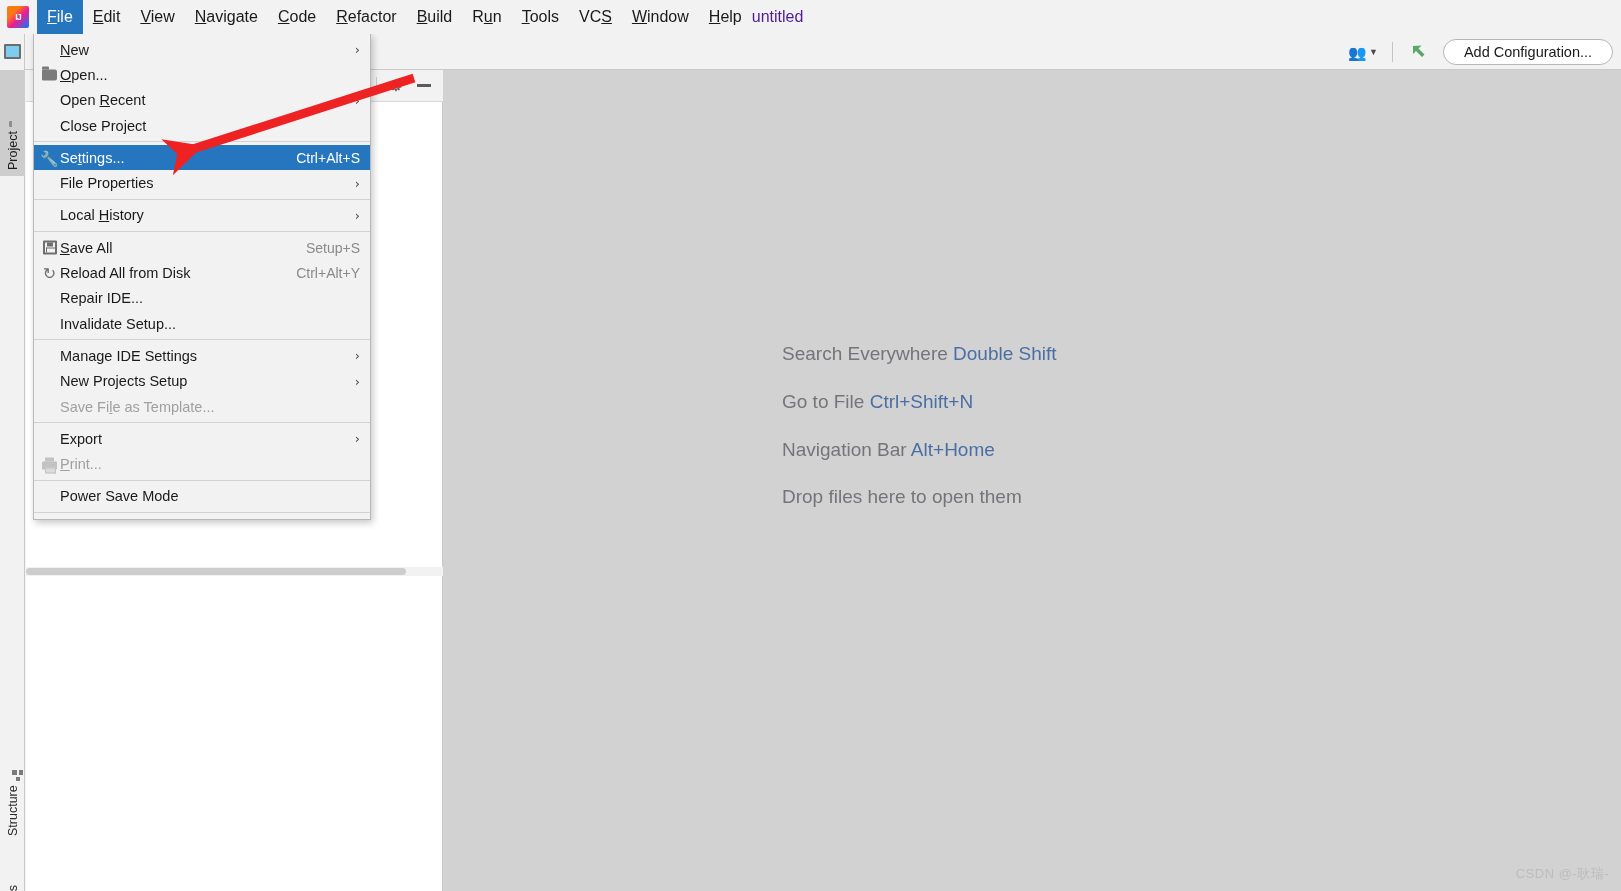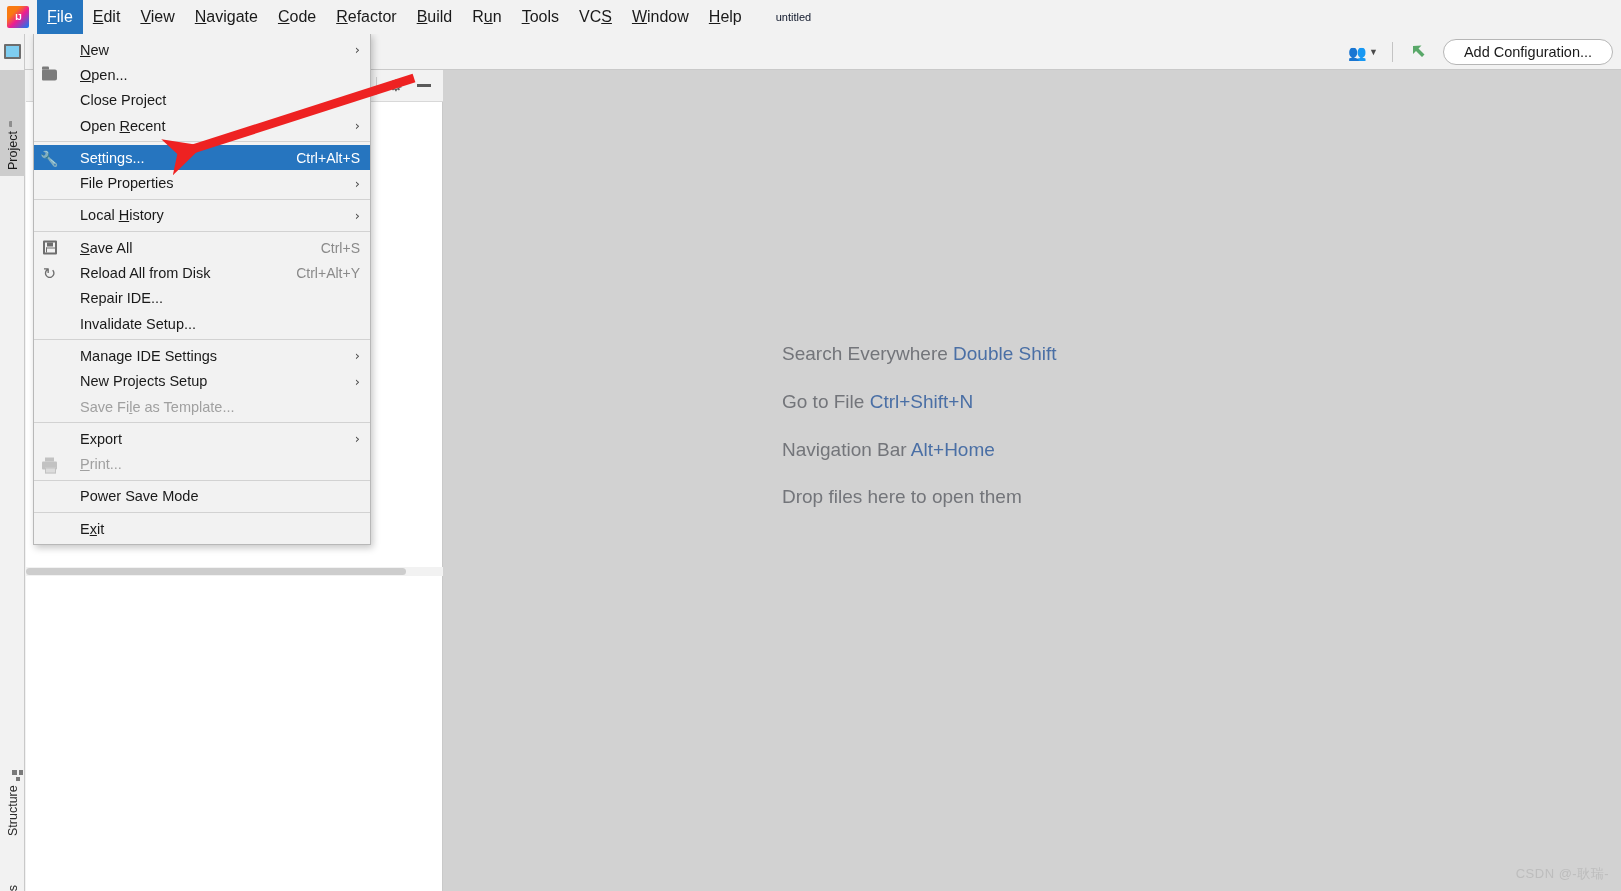--- a/index.html
+++ b/index.html
@@ -44,21 +44,21 @@
   .menu-top {
     height: 34px; padding: 0 10px;
     display: flex; align-items: center;
     font-size: 16px; color: #1a1a1a;
     white-space: nowrap; cursor: default;
   }
   .menu-top .mn { text-decoration: none; }
   .menu-top .mn u { text-decoration: underline; }
   .menu-top.active { background: #2675bf; color: #ffffff; }
   #win-title {
-    margin-left: 24px; font-size: 11px; color: #0f172a;
+    font-size: 16px; color: #4c1d95;
   }
 
   
   #toolbar {
     position: absolute; left: 0; top: 34px;
     width: 1621px; height: 36px;
     background: #f2f2f2;
     border-bottom: 1px solid #c9c9c9;
     z-index: 5;
   }
@@ -211,21 +211,21 @@
     background: #f2f2f2;
     border: 1px solid #b8b8b8;
     box-shadow: 2px 3px 7px rgba(0,0,0,0.22);
     padding: 3px 0 3px 0;
     z-index: 20;
   }
   .mi {
     position: relative;
     height: 25.3px;
     display: flex; align-items: center;
-    padding-left: 46px; padding-right: 10px;
+    padding-left: 26px; padding-right: 10px;
     font-size: 14.5px; color: #1a1a1a;
     cursor: default; white-space: nowrap;
   }
   .mi.selected { background: #2675bf; color: #ffffff; }
   .mi.disabled { color: #a0a0a0; }
   .mi .label u { text-decoration: underline; }
   .mi .accel {
     margin-left: auto; color: #8a8a8a; font-size: 14px; padding-left: 20px;
   }
   .mi.selected .accel { color: #ffffff; }
@@ -414,25 +414,25 @@
         <span class="label"><u>N</u>ew</span>
         <span class="chev">›</span>
       </div>
       <div class="mi">
         <span class="mi-icon">
           <span class="ic-folder"></span>
         </span>
         <span class="label"><u>O</u>pen...</span>
       </div>
       <div class="mi">
+        <span class="label">Open <u>R</u>ecent</span>
+        <span class="chev">›</span>
+      </div>
+      <div class="mi">
         <span class="label">Close Project</span>
-      </div>
-      <div class="mi">
-        <span class="label">Open <u>R</u>ecent</span>
-        <span class="chev">›</span>
       </div>
       <div class="mi-sep"></div>
       <div class="mi selected">
         <span class="mi-icon">
           <span class="ic-wrench">🔧</span>
         </span>
         <span class="label">Se<u>t</u>tings...</span>
         <span class="accel">Ctrl+Alt+S</span>
       </div>
       <div class="mi">
@@ -443,21 +443,21 @@
       <div class="mi">
         <span class="label">Local <u>H</u>istory</span>
         <span class="chev">›</span>
       </div>
       <div class="mi-sep"></div>
       <div class="mi">
         <span class="mi-icon">
           <span class="ic-save"></span>
         </span>
         <span class="label"><u>S</u>ave All</span>
-        <span class="accel">Ctrl+S</span>
+        <span class="accel">Setup+S</span>
       </div>
       <div class="mi">
         <span class="mi-icon">
           <span class="ic-reload">↻</span>
         </span>
         <span class="label">Reload All from Disk</span>
         <span class="accel">Ctrl+Alt+Y</span>
       </div>
       <div class="mi">
         <span class="label">Repair IDE...</span>
@@ -486,23 +486,20 @@
         <span class="mi-icon">
           <span class="ic-print"></span>
         </span>
         <span class="label"><u>P</u>rint...</span>
       </div>
       <div class="mi-sep"></div>
       <div class="mi">
         <span class="label">Power Save Mode</span>
       </div>
       <div class="mi-sep"></div>
-      <div class="mi">
-        <span class="label">E<u>x</u>it</span>
-      </div>
     </div>
 
   <svg id="arrow-anno">
     <defs>
       <marker id="arrowhead" markerWidth="4.2" markerHeight="4.2" refX="1.2" refY="2.1" orient="auto">
         <path d="M4.2,0 L0,2.1 L4.2,4.2 L3.0,2.1 Z" fill="#ee2222"></path>
       </marker>
     </defs>
     <line id="anno-line" x1="414" y1="78" x2="192.75483575858254" y2="149.0502763214308" stroke="#ee2222" stroke-width="9" stroke-linecap="butt" marker-end="url(#arrowhead)"></line>
   </svg>

